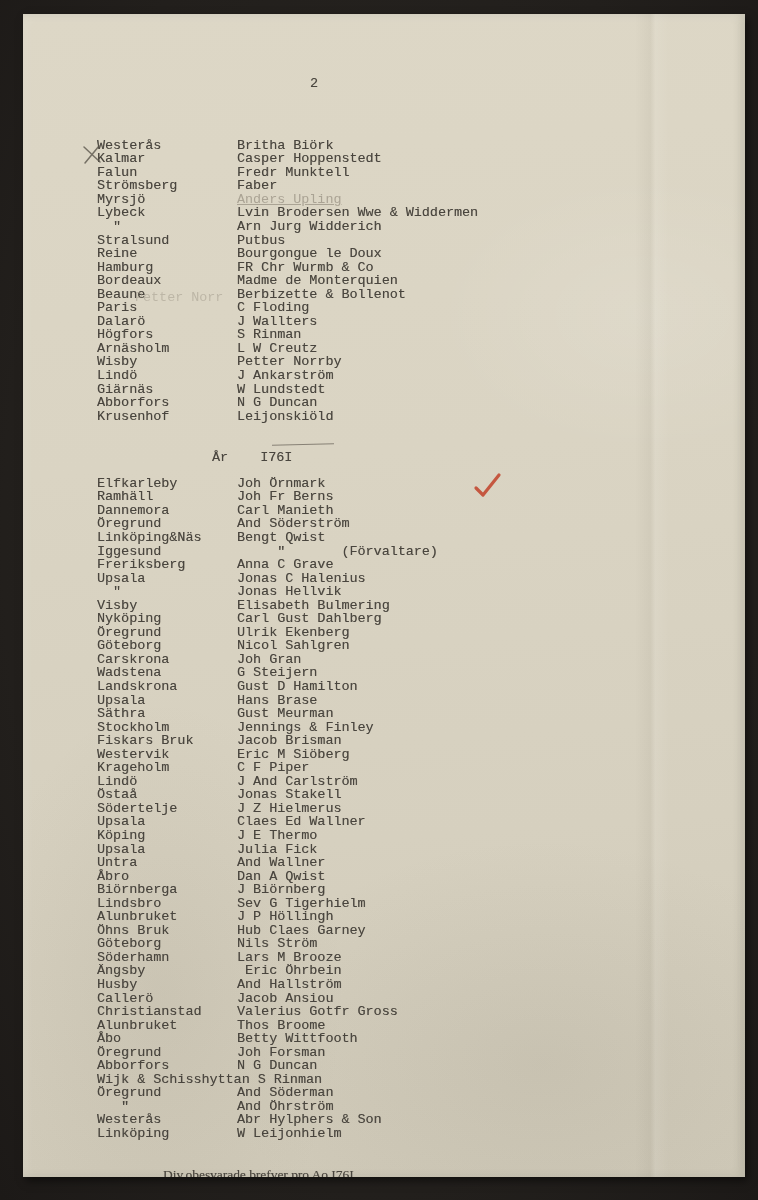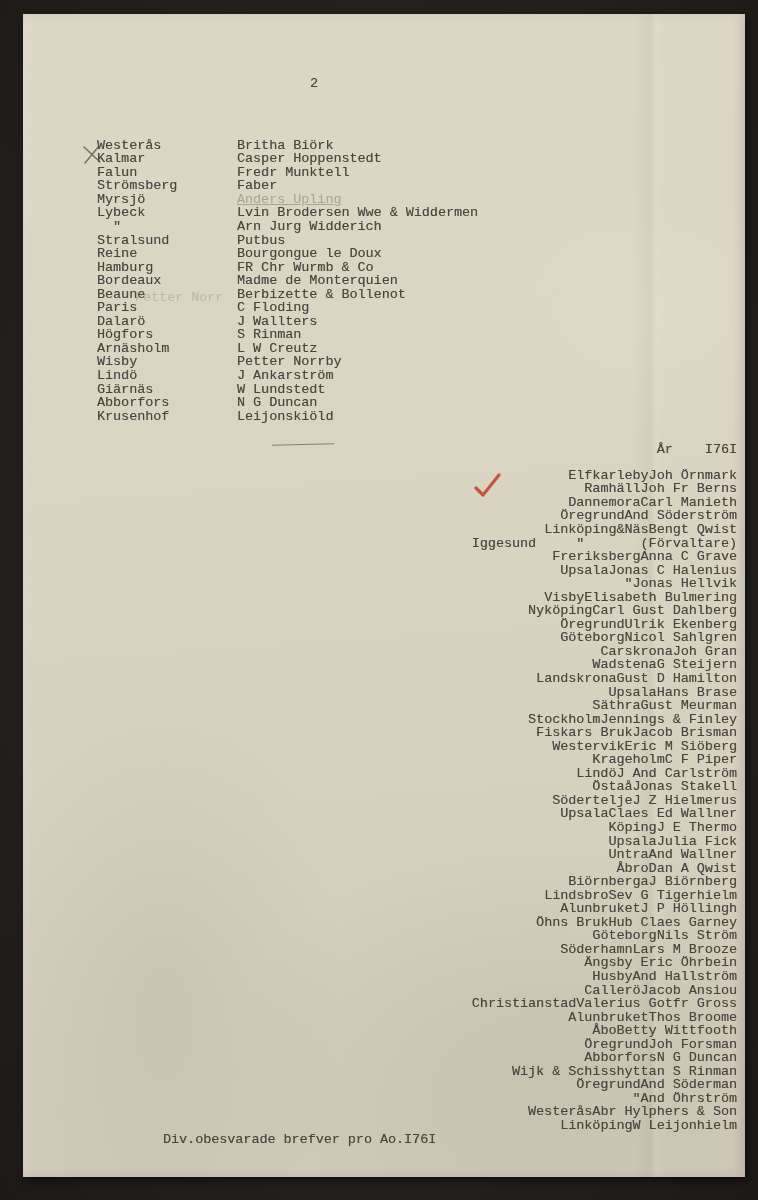--- a/index.html
+++ b/index.html
@@ -32,24 +32,24 @@
     position:absolute;left:74px;top:36px;right:8px;
     font-size:13.4px;line-height:13.55px;
     color:#49453e;
     text-shadow:.3px .3px .4px rgba(72,66,58,.45);
     white-space:pre;
   }
   .line{white-space:pre;}
   .page-number{margin-left:213px;margin-bottom:21px;}
   .place{display:inline-block;min-width:140px;white-space:pre;}
   .faint{color:#aaa394;text-shadow:none;text-decoration:underline;}
-  .sec-1{margin-top:20px;text-align:right;}
+  .sec-1{margin-top:28px;}
   .sec-1 .header{margin-bottom:12px;}
   .year-header{margin-left:115px;}
-  .sec-2{}
+  .sec-2{margin-top:27px;font-family:Liberation Serif, serif;}
   .sec-2 .header{margin-bottom:4px;}
   .div-header{margin-left:66px;}
   .ghost{
     position:absolute;left:112px;top:276px;
     font-size:13.4px;color:#a49d8e;opacity:.55;
     filter:blur(.4px);text-shadow:none;white-space:pre;
   }
   .xmark{position:absolute;left:58px;top:129px;}
   .redcheck{position:absolute;left:450px;top:458px;}
   .strike{

